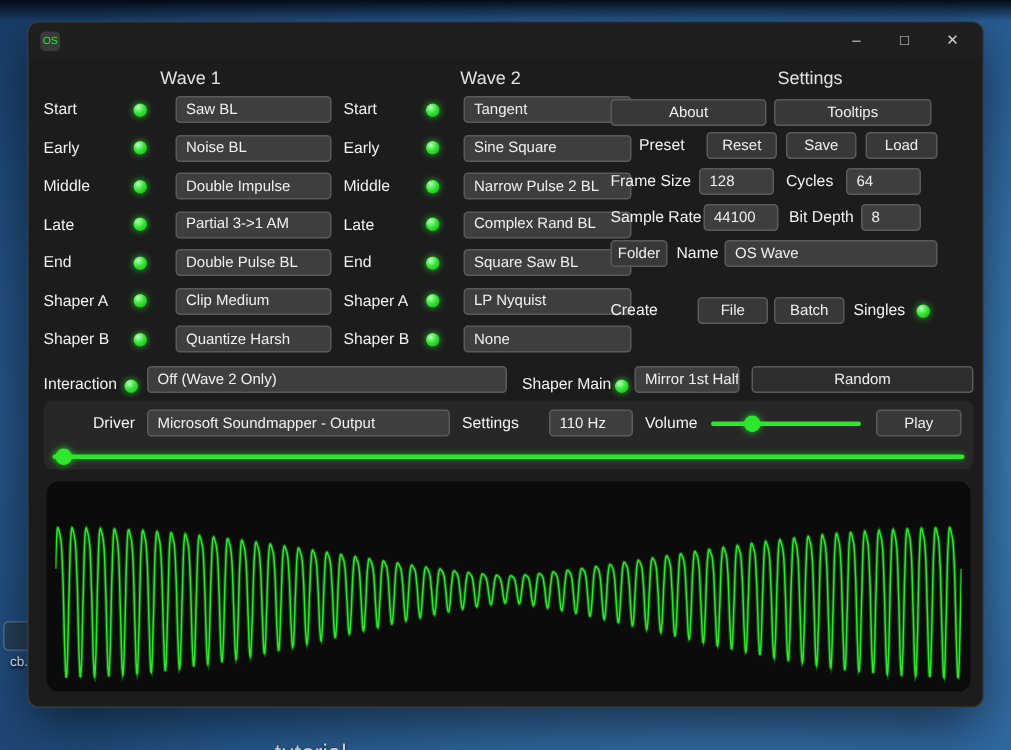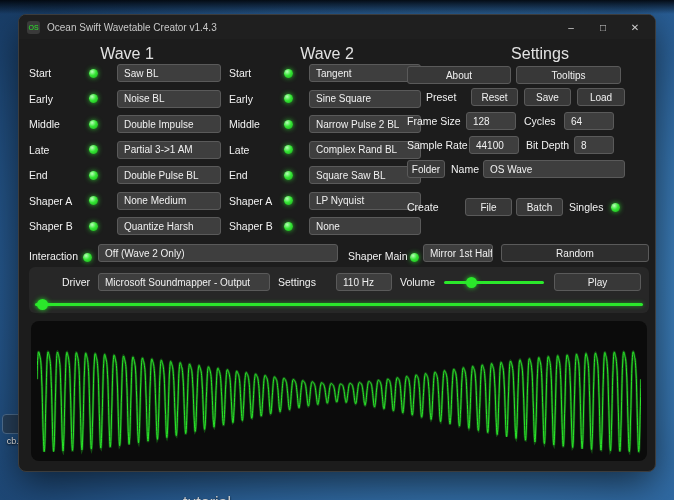--- a/index.html
+++ b/index.html
@@ -23,21 +23,21 @@
     box-shadow:0 12px 40px rgba(0,0,0,.65); overflow:hidden; }
   .titlebar { position:absolute; left:0; top:0; right:0; height:24px; background:#1f1f1f;
     display:flex; align-items:center; padding:0 4px 0 8px; }
   .app-icon { width:13px; height:13px; background:#3a3a3a; border-radius:3px;
     color:#2be82b; font-size:7px; display:flex; align-items:center; justify-content:center; flex:none; }
   .title { color:#c9c9c9; font-size:10px; margin-left:7px; white-space:nowrap; }
   .win-controls { margin-left:auto; display:flex; }
   .win-btn { width:32px; height:22px; display:flex; align-items:center; justify-content:center;
     color:#cfcfcf; font-size:10px; cursor:default; }
 
-  .col-header { position:absolute; color:#e2e2e2; font-size:16px; text-align:center; }
+  .col-header { position:absolute; color:#e2e2e2; font-size:12px; text-align:center; }
   .hdr1 { left:10px; top:30px; width:196px; }
   .hdr2 { left:210px; top:30px; width:196px; }
   .hdr3 { left:412px; top:30px; width:218px; }
 
   .lbl { color:#f2f2f2; font-size:10.5px; white-space:nowrap; }
   .led { width:9px; height:9px; border-radius:50%; flex:none;
     background: radial-gradient(circle at 35% 30%, #b8ffb8 0%, #35e535 45%, #17a817 100%);
     box-shadow:0 0 5px rgba(50,230,50,.8); }
   .dd, .btn, .field {
     background:#3e3e3e; border:1px solid #5a5a5a; border-radius:3px; color:#f0f0f0;
@@ -65,21 +65,21 @@
   .l-singles { width:40px; margin-left:6px; } .led-singles { margin-left:2px; }
 
   .irow { position:absolute; left:10px; top:229px; width:620px; height:18px; display:flex; align-items:flex-end; }
   .l-inter { width:54px; } .dd-inter { width:240px; margin-left:6px; }
   .l-shmain { width:62px; margin-left:10px; } .dd-shmain { width:70px; margin-left:4px; }
   .b-random { flex:1; margin-left:8px; background:#2e2e2e; }
 
   .apanel { position:absolute; left:10px; top:252px; width:620px; height:46px;
     background:#272727; border-radius:6px; }
   .arow { position:absolute; left:8px; top:6px; right:8px; height:18px; display:flex; align-items:center; }
-  .l-driver { width:36px;margin-left:25px; } .dd-driver { width:172px; }
+  .l-driver { width:36px;margin-left:25px; } .dd-driver { width:202px; }
   .l-freq { width:56px; margin-left:8px; } .dd-freq { width:56px; margin-left:2px; }
   .l-vol { width:44px; margin-left:8px; }
   .vslider { position:relative; width:100px; height:18px; flex:none; }
   .vtrack { position:absolute; left:0; right:0; top:8px; height:3px; background:#2be82b; border-radius:2px; }
   .vhandle { position:absolute; left:22px; top:3.5px; width:11px; height:11px; border-radius:50%;
     background:#2be82b; box-shadow:0 0 5px rgba(40,230,40,.9); }
   .b-play { flex:1; margin-left:10px; }
   .bigslider { position:absolute; left:6px; right:6px; top:30px; height:14px; }
   .btrack { position:absolute; left:0; right:0; top:6px; height:3px; background:#2be82b; border-radius:2px;
     box-shadow:0 0 4px rgba(40,230,40,.6); }
@@ -95,21 +95,20 @@
 
 <div class="wall-top"></div>
 <div class="desk-icon"></div>
 <div class="desk-icon-label">cb..</div>
 <div class="tutorial-label">tutorial</div>
 
 <div class="window">
 
   <div class="titlebar">
     <div class="app-icon">OS</div>
-    <div class="title">Ocean Swift Wavetable Creator v1.4.3</div>
     <div class="win-controls">
       <div class="win-btn">–</div>
       <div class="win-btn">□</div>
       <div class="win-btn">✕</div>
     </div>
   </div>
 
   <div class="col-header hdr1">Wave 1</div>
   <div class="col-header hdr2">Wave 2</div>
   <div class="col-header hdr3">Settings</div>
@@ -136,21 +135,21 @@
       <div class="dd w1dd">Partial 3-&gt;1 AM</div>
     </div>
     <div class="wrow">
       <span class="lbl w1lbl">End</span>
       <span class="led"></span>
       <div class="dd w1dd">Double Pulse BL</div>
     </div>
     <div class="wrow">
       <span class="lbl w1lbl">Shaper A</span>
       <span class="led"></span>
-      <div class="dd w1dd">None Medium</div>
+      <div class="dd w1dd">Clip Medium</div>
     </div>
     <div class="wrow">
       <span class="lbl w1lbl">Shaper B</span>
       <span class="led"></span>
       <div class="dd w1dd">Quantize Harsh</div>
     </div>
   </div>
 
   <div class="wcol2">
     <div class="wrow">

